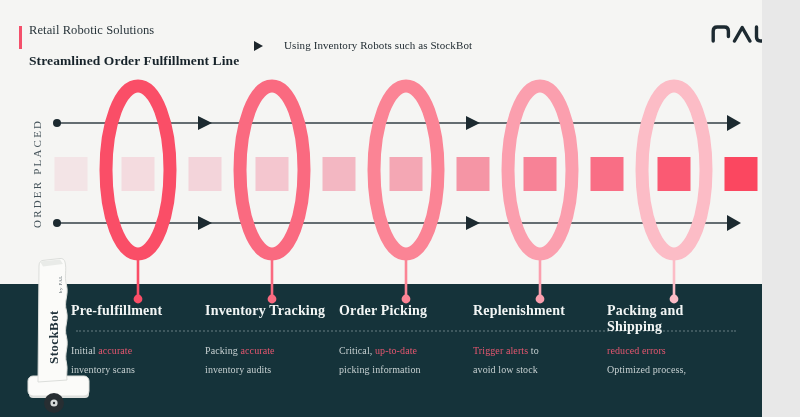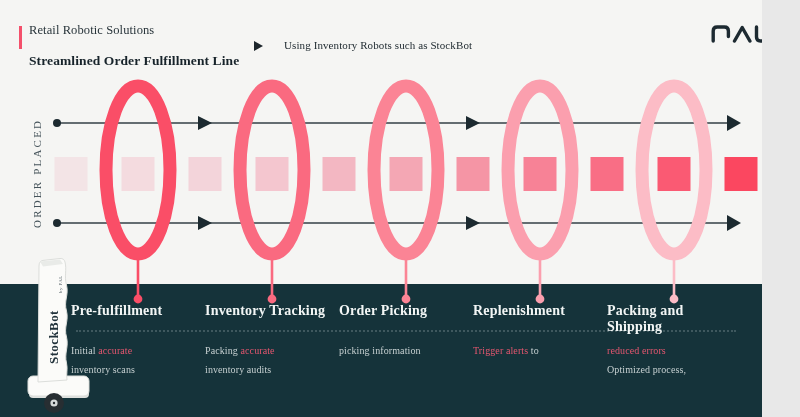--- a/index.html
+++ b/index.html
@@ -162,28 +162,30 @@
       <div class="col-title">Inventory Tracking</div>
       <div class="col-desc">
         <div><span>Packing </span><span class="hl">accurate</span><span></span></div>
         <div><span>inventory audits</span><span class="hl"></span><span></span></div>
       </div>
     </div>
 
     <div class="col">
       <div class="col-title">Order Picking</div>
       <div class="col-desc">
+        <div><span>Critical, </span><span class="hl">up-to-date</span><span></span></div>
         <div><span>picking information</span><span class="hl"></span><span></span></div>
       </div>
     </div>
 
     <div class="col">
       <div class="col-title">Replenishment</div>
       <div class="col-desc">
         <div><span></span><span class="hl">Trigger alerts</span><span> to</span></div>
+        <div><span>avoid low stock</span><span class="hl"></span><span></span></div>
       </div>
     </div>
 
     <div class="col">
       <div class="col-title">Packing and Shipping</div>
       <div class="col-desc">
         <div><span></span><span class="hl">reduced errors</span><span></span></div>
         <div><span>Optimized process,</span><span class="hl"></span><span></span></div>
       </div>
     </div>

